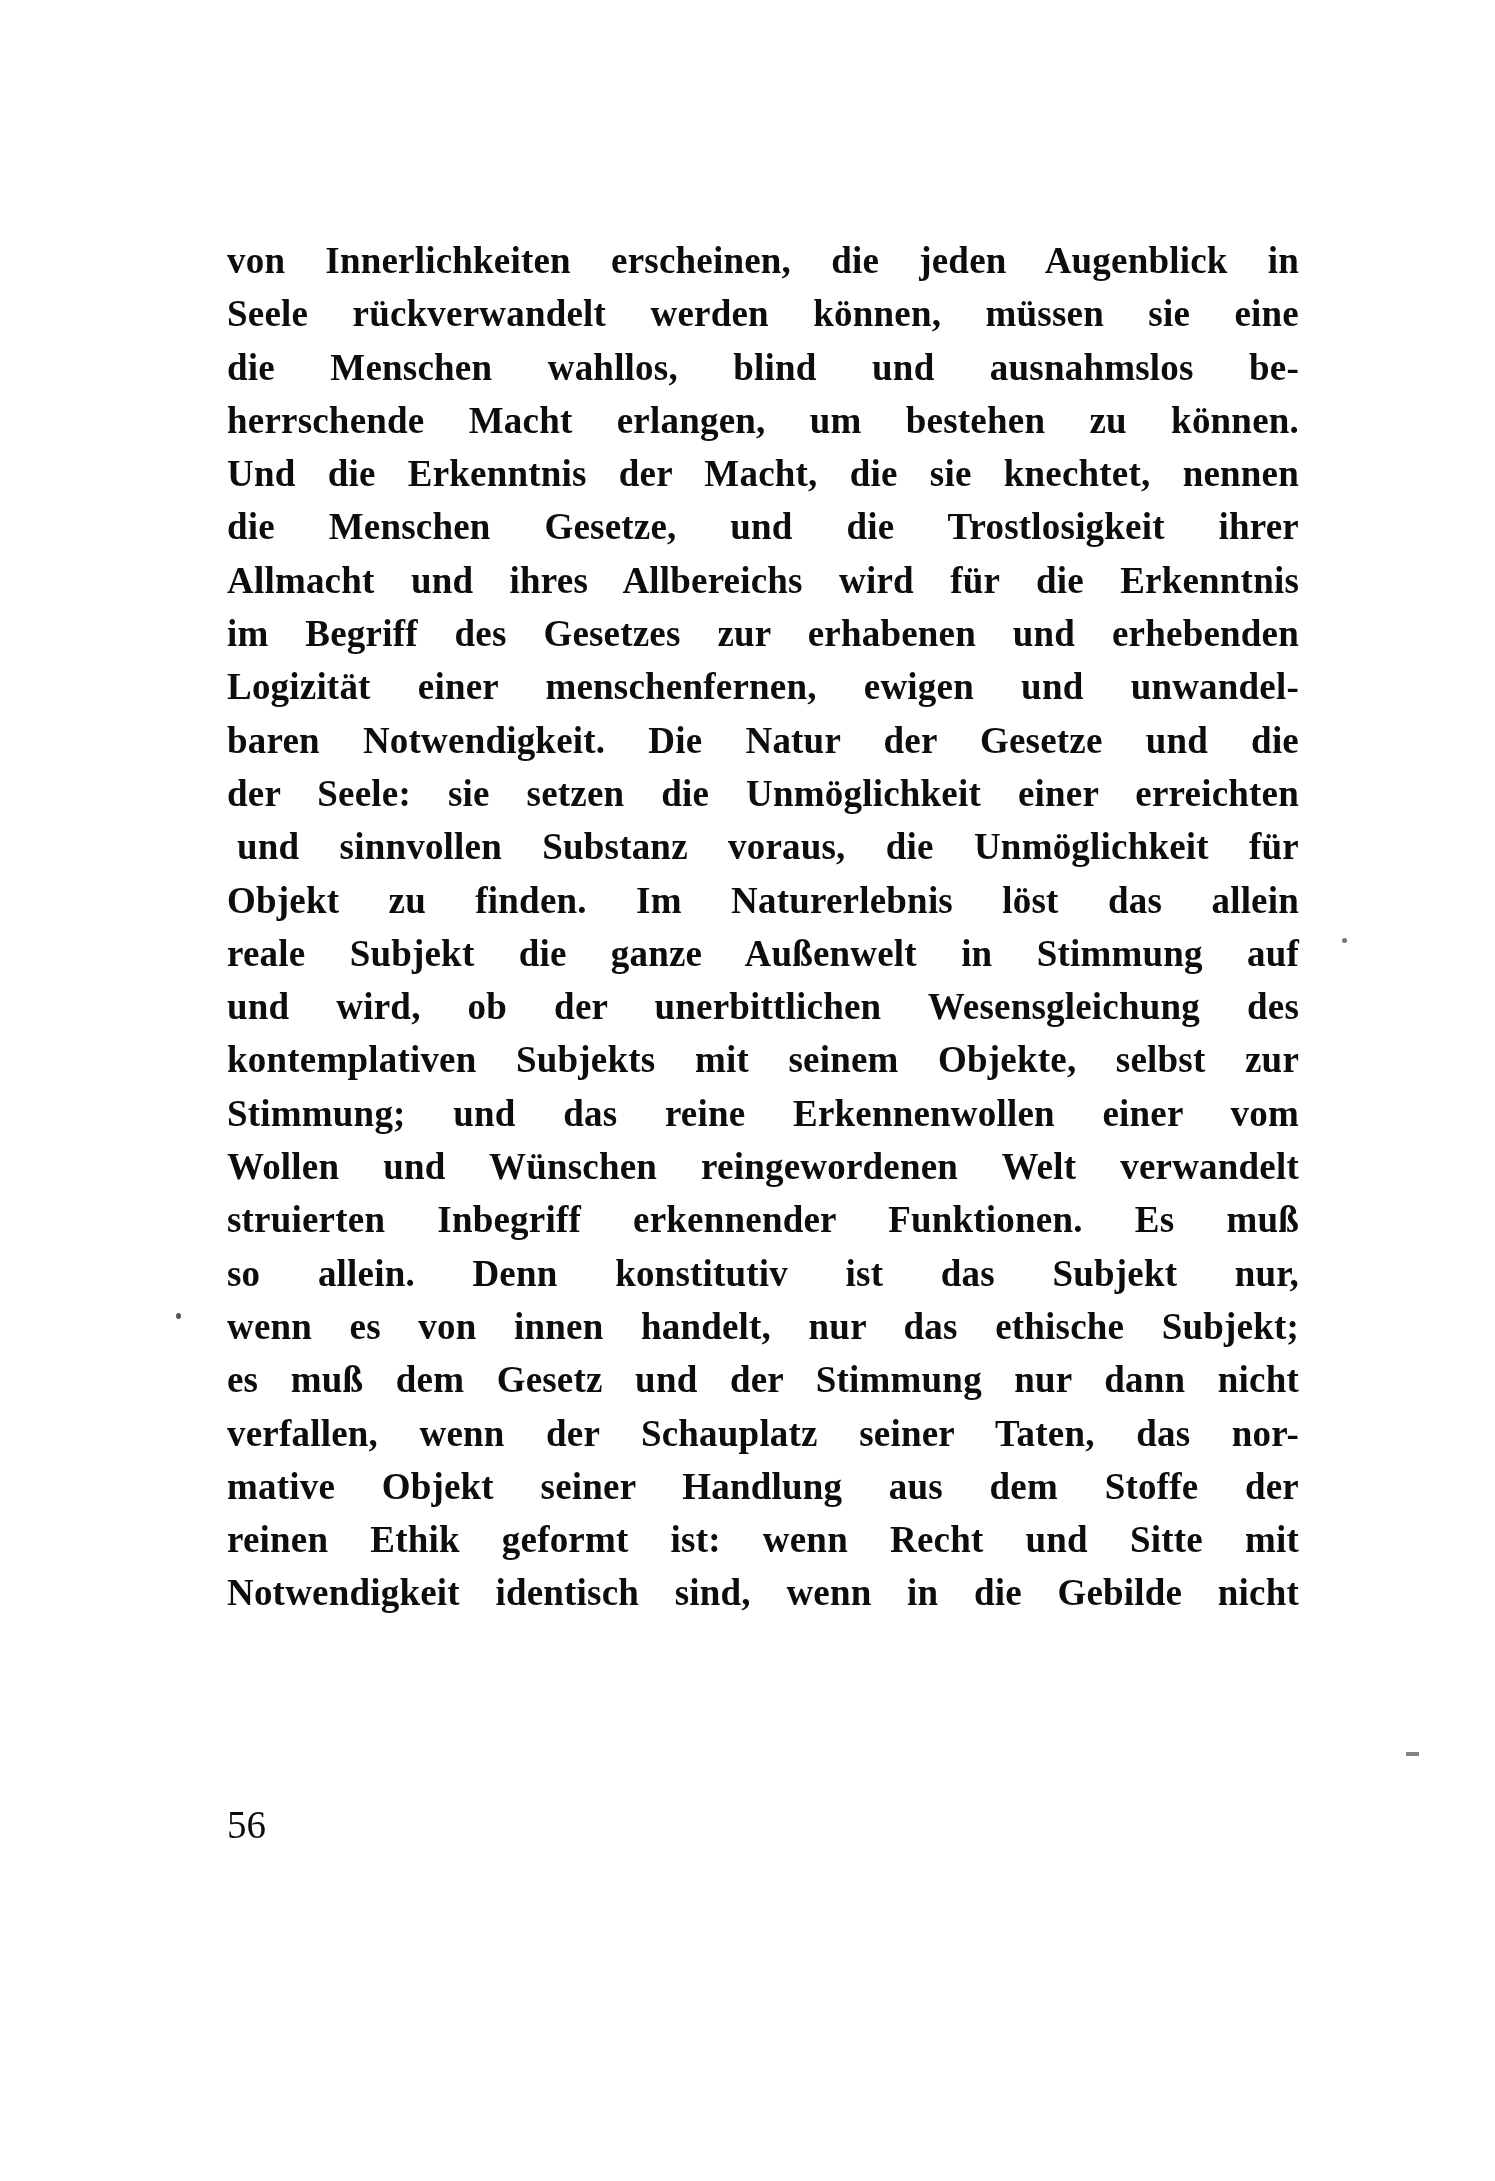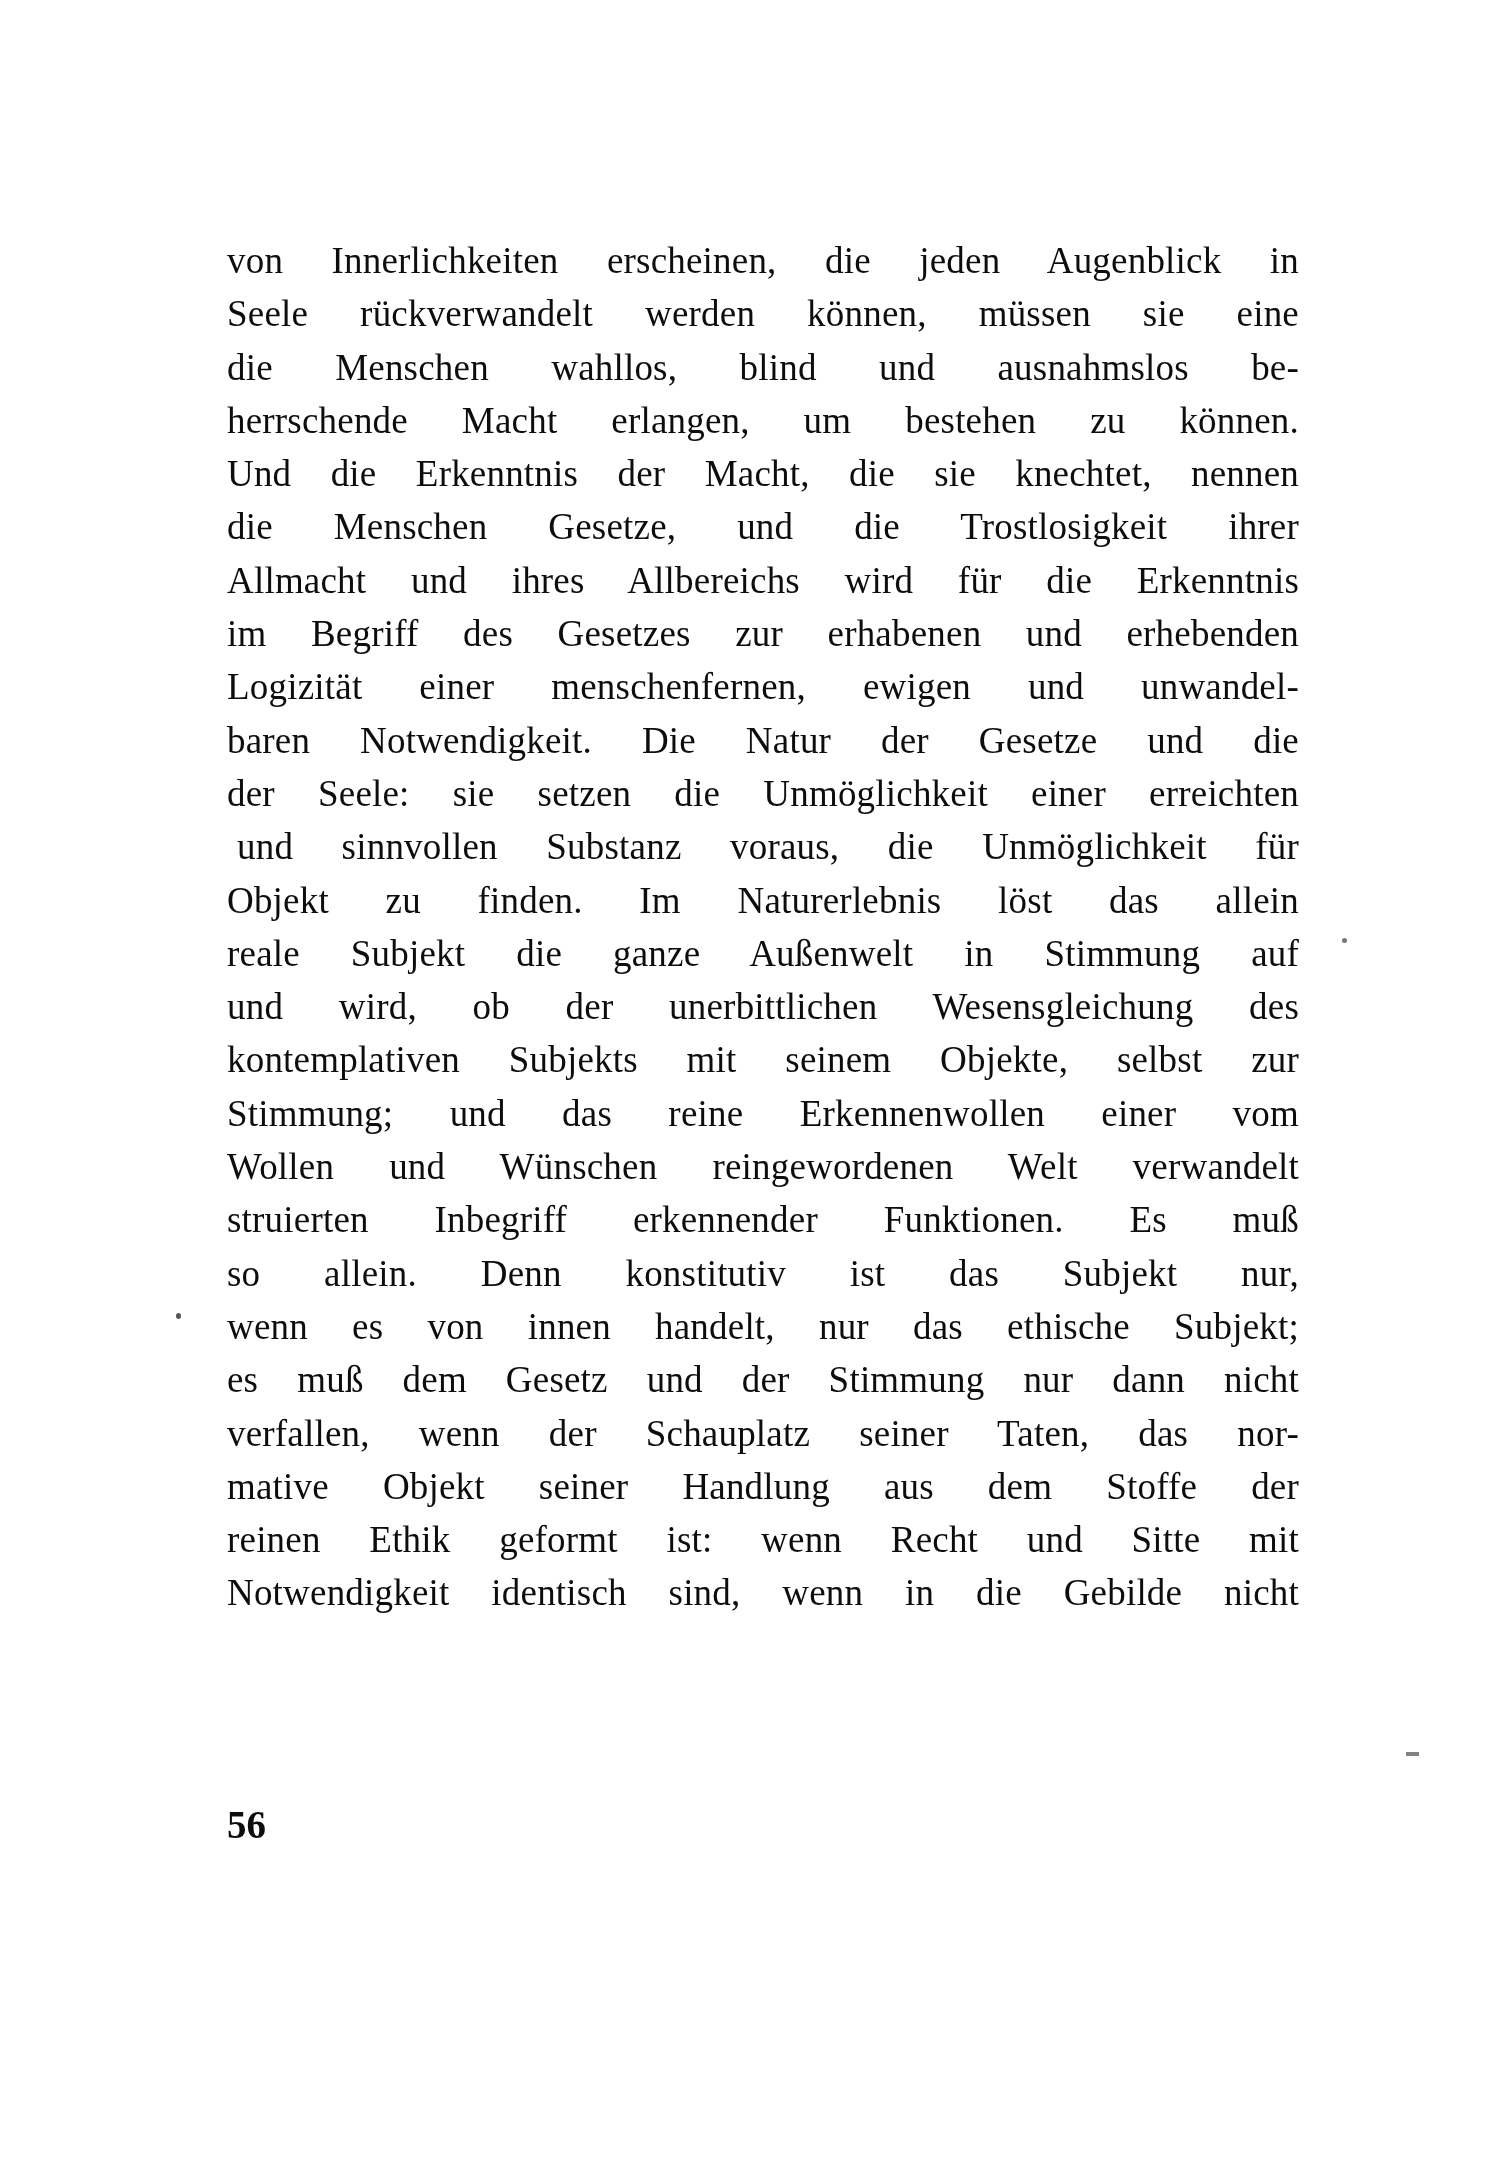--- a/index.html
+++ b/index.html
@@ -15,41 +15,41 @@
     overflow: hidden;
     font-family: "Liberation Serif", "DejaVu Serif", serif;
     color: #0d0d0d;
   }
   .text-block {
     position: absolute;
     left: 227px;
     top: 234px;
     width: 1072px;
     font-size: 37px;
-    font-weight: 400;
+    font-weight: 700;
     line-height: 53.3px;
     letter-spacing: 0.2px;
   }
   .line {
     text-align: justify;
     text-align-last: justify;
     height: 53.3px;
     overflow: visible;
     white-space: normal;
   }
   .line.indent {
     padding-left: 10px;
     box-sizing: border-box;
   }
   .page-number {
     position: absolute;
     left: 227px;
     top: 1804px;
     font-size: 39px;
-    font-weight: 700;
+    font-weight: 400;
     line-height: 42px;
   }
   .speck {
     position: absolute;
     background: #1c1c1c;
   }
   .speck.round { border-radius: 50%; }
   #speck-1 { left: 176px;  top: 1313px; width: 5px;  height: 6px; opacity: 0.75; }
   #speck-2 { left: 1342px; top: 938px;  width: 5px;  height: 5px; opacity: 0.6; }
   #speck-3 { left: 1406px; top: 1752px; width: 13px; height: 4px; opacity: 0.55; }

